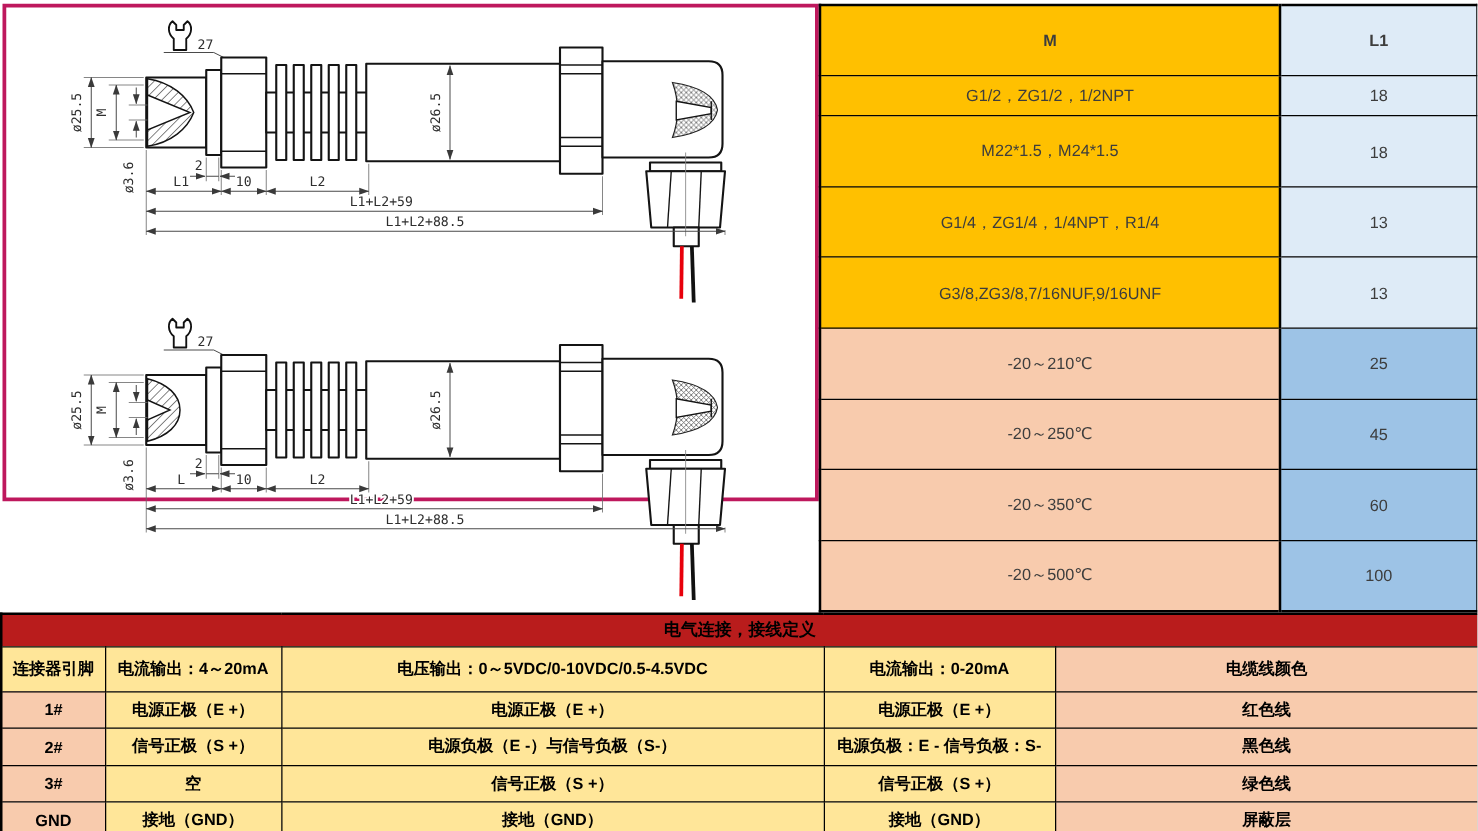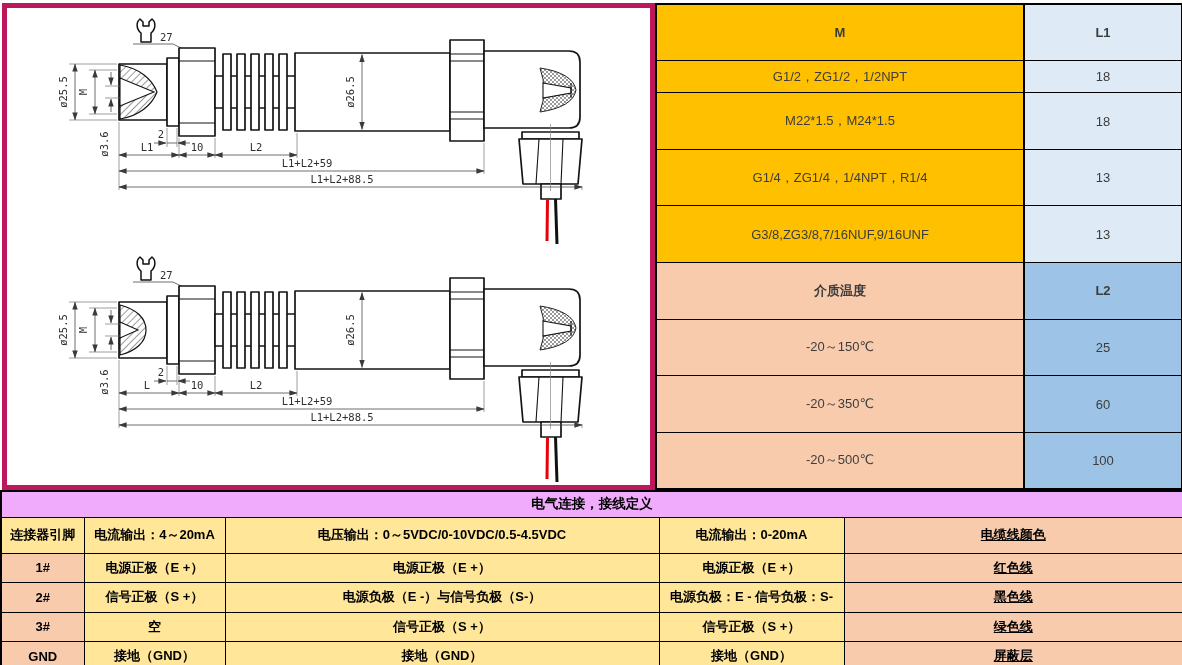--- a/index.html
+++ b/index.html
@@ -1,21 +1,21 @@
 <!DOCTYPE html>
 <html><head>
 <meta charset="utf-8">
 <style>
   html,body{margin:0;padding:0;background:#fff;}
   .page{position:relative;width:1182px;height:665px;background:#fff;overflow:hidden;
         font-family:"Liberation Sans","DejaVu Sans",sans-serif;}
 
   
-  .drawing-panel{position:absolute;left:2px;top:3px;width:653px;height:487px;
-                 border:5px solid #be185d;box-sizing:border-box;background:#fff;}
+  .drawing-panel{position:absolute;left:2px;top:3px;width:653px;height:398px;
+                 border:3px solid #be185d;box-sizing:border-box;background:#fff;}
   svg .part{fill:#fff;stroke:#141414;stroke-width:1.7;stroke-linejoin:round;}
   svg .facet{fill:none;stroke:#141414;stroke-width:1.1;}
   svg .diml{fill:none;stroke:#4a4a4a;stroke-width:.8;}
   svg .extl{fill:none;stroke:#6a6a6a;stroke-width:.65;}
   svg .cline{fill:none;stroke:#888;stroke-width:.7;}
   svg text.dim{font:10.5px "DejaVu Sans Mono",monospace;fill:#2e2e2e;
                paint-order:stroke;stroke:#ffffff;stroke-width:3px;}
   svg .wrench{fill:#fff;stroke:#111;stroke-width:1.5;stroke-linejoin:round;}
   svg .hatchfill{fill:url(#hatch);stroke:#141414;stroke-width:1.2;}
   svg .xhatchfill{fill:url(#xhatch);stroke:#222;stroke-width:1;}
@@ -33,25 +33,25 @@
   .bg-salmon{background:#F8CBAD;}
   .bg-midblue{background:#9DC3E6;}
   .spec-head{font-weight:bold;font-size:14px;color:#000;}
 
   
   .wiring-table{position:absolute;left:0;top:490px;width:1182px;height:175px;
                 border-collapse:collapse;table-layout:fixed;box-sizing:border-box;
                 border:2px solid #000;}
   .wiring-table td{border:1.5px solid #000;font-size:13px;font-weight:bold;color:#000;
                    vertical-align:middle;padding:0 6px;box-sizing:border-box;}
-  .wiring-table td.title-cell{background:#f0abfc;text-align:center;font-size:13.5px;
+  .wiring-table td.title-cell{background:#b91c1c;text-align:center;font-size:13.5px;
                    height:26px;padding:0;}
   .wiring-table td.pin{background:#F8CBAD;text-align:center;}
   .wiring-table td.sig{background:#FFE699;text-align:center;}
-  .wiring-table td.cable{background:#F8CBAD;text-align:center;text-decoration:underline;}
+  .wiring-table td.cable{background:#F8CBAD;text-align:center;}
   .wiring-table tr.hdr td{height:36px;}
   .wiring-table tr.datar td{height:29.5px;}
 </style>
 </head>
 <body>
 
 <div class="page">
 
   <div class="drawing-panel">
     <svg width="651" height="485" viewBox="0 0 651 485">
@@ -259,26 +259,26 @@
     </tr>
     <tr style="height:40.5px">
       <td class="bg-gold mcol">G1/4，ZG1/4，1/4NPT，R1/4</td>
       <td class="bg-ltblue">13</td>
     </tr>
     <tr style="height:40.5px">
       <td class="bg-gold mcol">G3/8,ZG3/8,7/16NUF,9/16UNF</td>
       <td class="bg-ltblue">13</td>
     </tr>
     <tr style="height:40.5px">
-      <td class="bg-salmon spec-head mcol">介质温度</td>
-      <td class="bg-midblue spec-head">L2</td>
-    </tr>
-    <tr style="height:40.5px">
-      <td class="bg-salmon mcol">-20～150℃</td>
+      <td class="bg-salmon mcol">-20～210℃</td>
       <td class="bg-midblue">25</td>
+    </tr>
+    <tr style="height:40.5px">
+      <td class="bg-salmon mcol">-20～250℃</td>
+      <td class="bg-midblue">45</td>
     </tr>
     <tr style="height:40.5px">
       <td class="bg-salmon mcol">-20～350℃</td>
       <td class="bg-midblue">60</td>
     </tr>
     <tr style="height:40.5px">
       <td class="bg-salmon mcol">-20～500℃</td>
       <td class="bg-midblue">100</td>
     </tr>
   </tbody>

